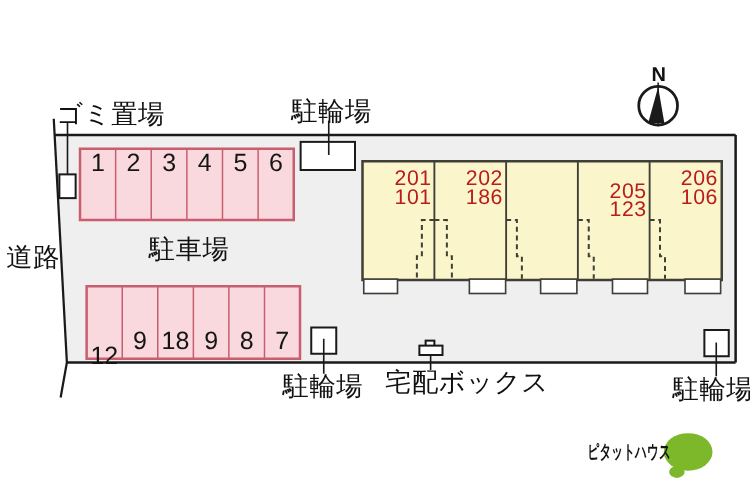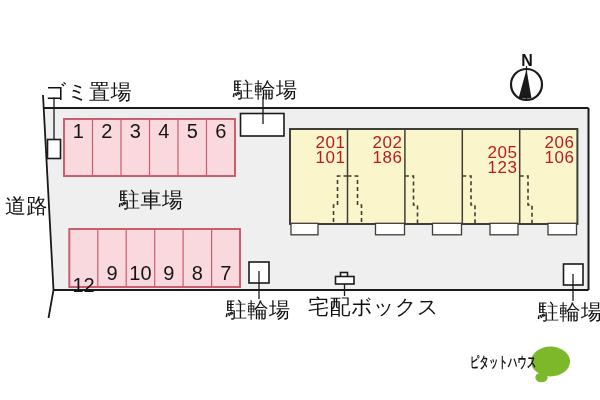--- a/index.html
+++ b/index.html
@@ -114,21 +114,21 @@
 
   <span class="stall-num" style="left:78.3px;top:120px;">1</span>
   <span class="stall-num" style="left:106.8px;top:120px;">2</span>
   <span class="stall-num" style="left:135.3px;top:120px;">3</span>
   <span class="stall-num" style="left:163.8px;top:120px;">4</span>
   <span class="stall-num" style="left:192.3px;top:120px;">5</span>
   <span class="stall-num" style="left:220.8px;top:120px;">6</span>
 
   <span class="stall-num" style="left:83.5px;top:262px;margin-top:12px;">12</span>
   <span class="stall-num" style="left:112px;top:262px;">9</span>
-  <span class="stall-num" style="left:140.4px;top:262px;">10</span>
+  <span class="stall-num" style="left:140.4px;top:262px;">18</span>
   <span class="stall-num" style="left:168.9px;top:262px;">9</span>
   <span class="stall-num" style="left:197.3px;top:262px;">8</span>
   <span class="stall-num" style="left:225.8px;top:262px;">7</span>
 
   <div class="unit-label" style="left:290px;top:135px;">
     <span>201</span>
     <span>101</span>
   </div>
   <div class="unit-label" style="left:347px;top:135px;">
     <span>202</span>

